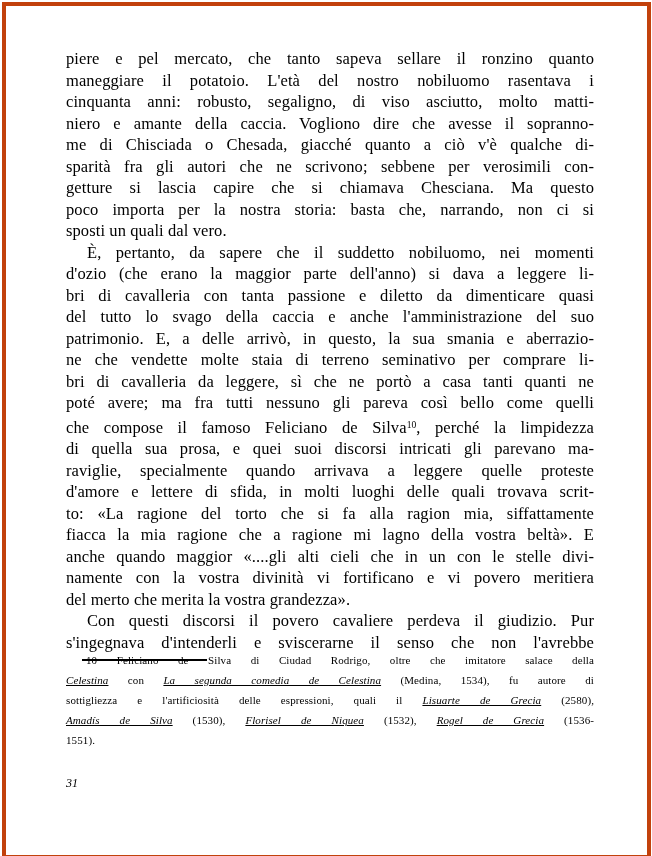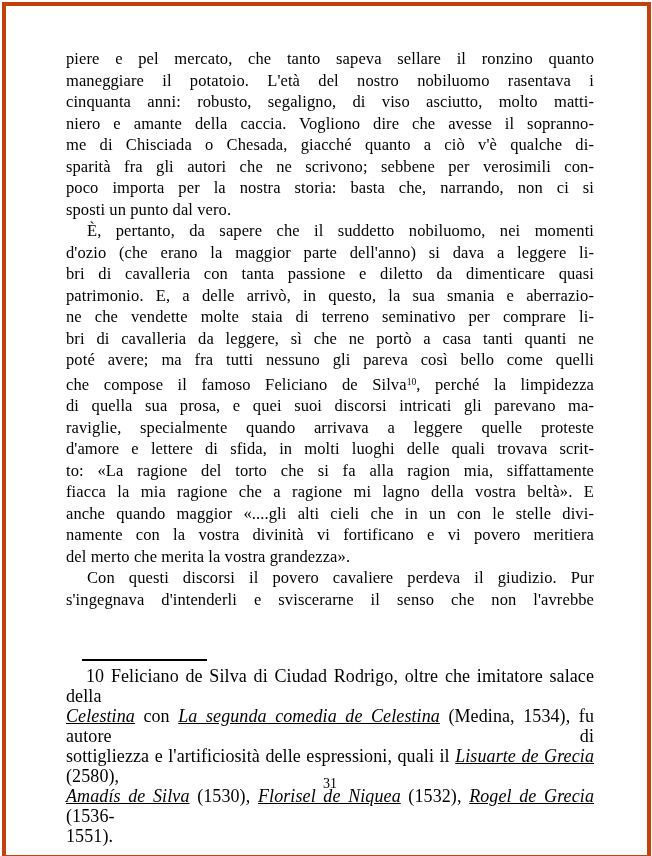--- a/index.html
+++ b/index.html
@@ -49,52 +49,54 @@
     position: absolute;
     left: 76px;
     top: 653px;
     width: 125px;
     height: 2px;
     background: #000000;
   }
   .footnote {
     position: absolute;
     left: 60px;
-    top: 660px;
+    top: 644px;
     width: 528px;
-    font-size: 18px;
+    font-size: 11px;
     line-height: 20px;
     letter-spacing: 0.1px;
   }
   .footnote .line.ind { text-indent: 20px; }
   .page-number {
     position: absolute;
     left: 60px;
     top: 770px;
     width: 528px;
-    text-align: center;
-    font-size: 14px;
+    font-size: 12px;
+    font-style: italic;
   }
 </style>
 </head>
 <body>
 
 <div class="page">
   <div class="body-text">
       <div class="line j"><span>piere e pel mercato, che tanto sapeva sellare il ronzino quanto</span></div>
       <div class="line j"><span>maneggiare il potatoio. L'età del nostro nobiluomo rasentava i</span></div>
       <div class="line j"><span>cinquanta anni: robusto, segaligno, di viso asciutto, molto matti-</span></div>
       <div class="line j"><span>niero e amante della caccia. Vogliono dire che avesse il sopranno-</span></div>
       <div class="line j"><span>me di Chisciada o Chesada, giacché quanto a ciò v'è qualche di-</span></div>
       <div class="line j"><span>sparità fra gli autori che ne scrivono; sebbene per verosimili con-</span></div>
+      <div class="line j"><span>getture si lascia capire che si chiamava Chesciana. Ma questo</span></div>
       <div class="line j"><span>poco importa per la nostra storia: basta che, narrando, non ci si</span></div>
-      <div class="line"><span>sposti un punto dal vero.</span></div>
+      <div class="line"><span>sposti un quali dal vero.</span></div>
       <div class="line j ind"><span>È, pertanto, da sapere che il suddetto nobiluomo, nei momenti</span></div>
       <div class="line j"><span>d'ozio (che erano la maggior parte dell'anno) si dava a leggere li-</span></div>
       <div class="line j"><span>bri di cavalleria con tanta passione e diletto da dimenticare quasi</span></div>
+      <div class="line j"><span>del tutto lo svago della caccia e anche l'amministrazione del suo</span></div>
       <div class="line j"><span>patrimonio. E, a delle arrivò, in questo, la sua smania e aberrazio-</span></div>
       <div class="line j"><span>ne che vendette molte staia di terreno seminativo per comprare li-</span></div>
       <div class="line j"><span>bri di cavalleria da leggere, sì che ne portò a casa tanti quanti ne</span></div>
       <div class="line j"><span>poté avere; ma fra tutti nessuno gli pareva così bello come quelli</span></div>
       <div class="line j"><span>che compose il famoso Feliciano de Silva</span><span class="sup">10</span><span>, perché la limpidezza</span></div>
       <div class="line j"><span>di quella sua prosa, e quei suoi discorsi intricati gli parevano ma-</span></div>
       <div class="line j"><span>raviglie, specialmente quando arrivava a leggere quelle proteste</span></div>
       <div class="line j"><span>d'amore e lettere di sfida, in molti luoghi delle quali trovava scrit-</span></div>
       <div class="line j"><span>to: «La ragione del torto che si fa alla ragion mia, siffattamente</span></div>
       <div class="line j"><span>fiacca la mia ragione che a ragione mi lagno della vostra beltà». E</span></div>

